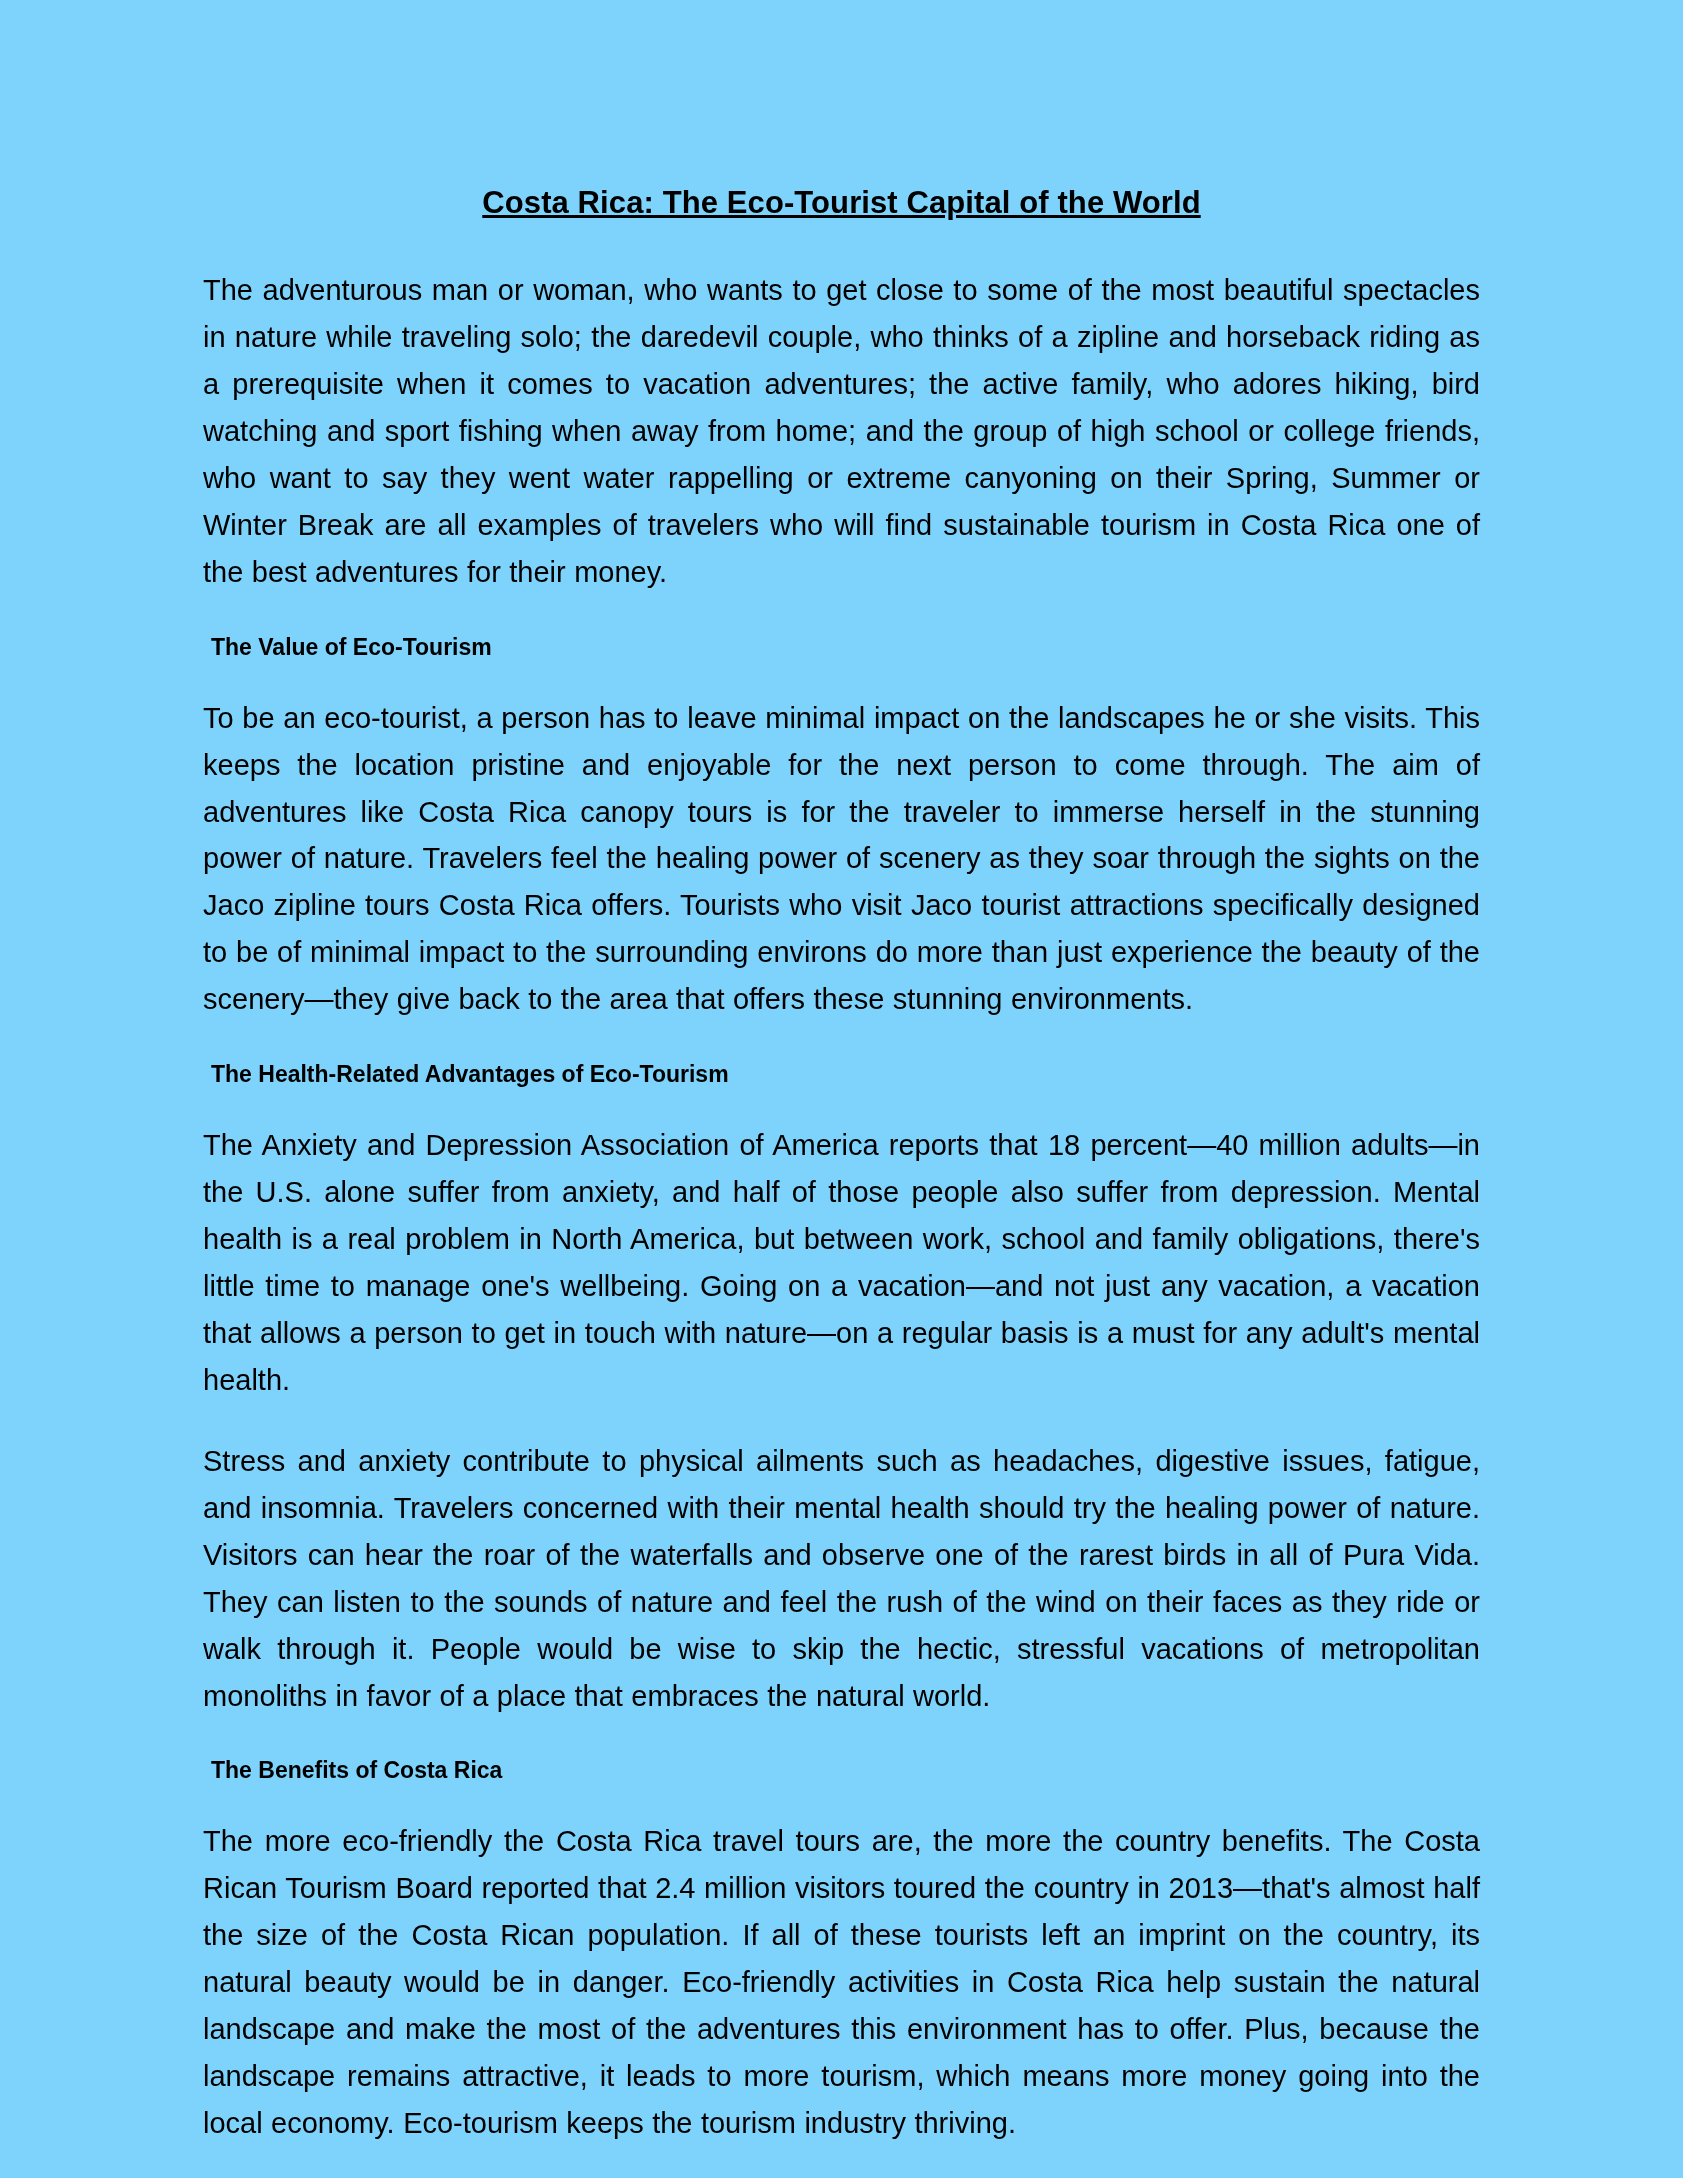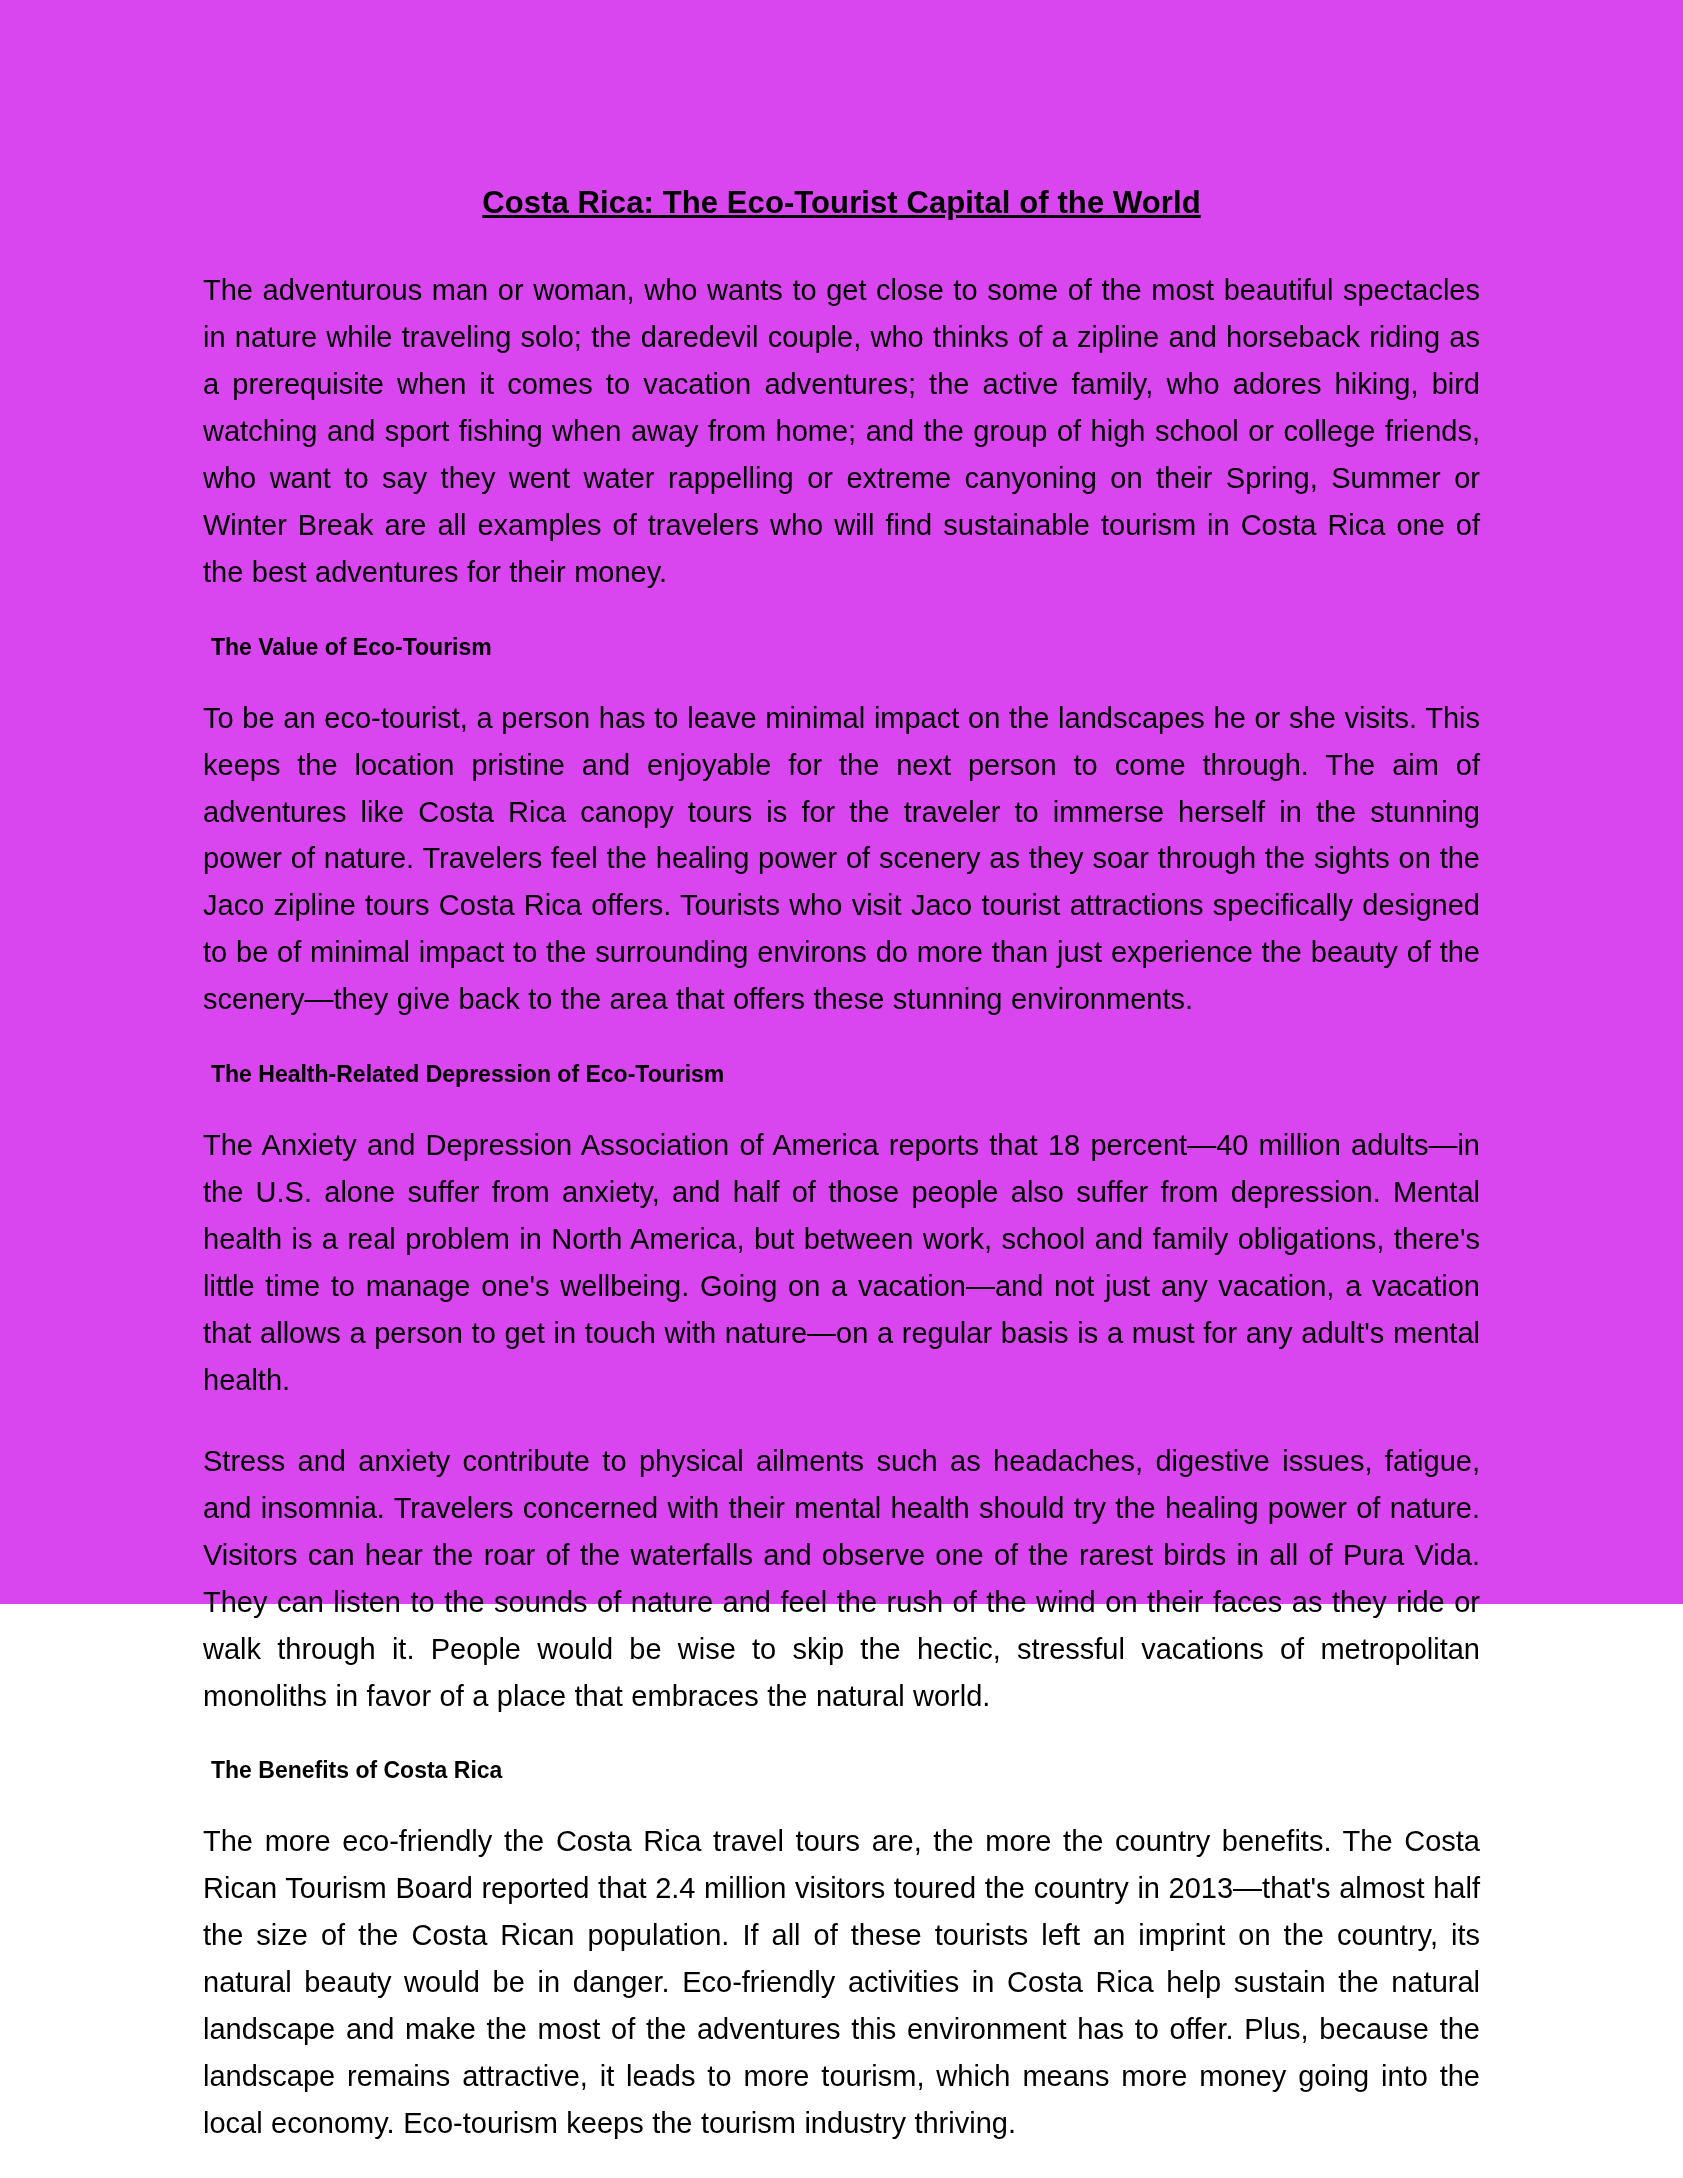--- a/index.html
+++ b/index.html
@@ -8,24 +8,24 @@
     background: #ffffff;
   }
   body {
     width: 1683px;
     height: 2178px;
     font-family: "Liberation Sans", sans-serif;
     color: #000000;
   }
   .page {
     width: 1683px;
-    height: 1604px;
+    height: 2178px;
     box-sizing: border-box;
     padding: 183px 203px 0 203px;
-    background: #d946ef;
+    background: #7dd3fc;
     position: relative;
   }
   .doc-title {
     text-align: center;
     font-size: 31px;
     font-weight: bold;
     text-decoration: underline;
     letter-spacing: 0.1px;
     margin: 0 0 44px 0;
     line-height: 1.3;
@@ -52,21 +52,21 @@
 <div class="page">
 
   <h1 class="doc-title">Costa Rica: The Eco-Tourist Capital of the World</h1>
 
   <p class="body-par">The adventurous man or woman, who wants to get close to some of the most beautiful spectacles in nature while traveling solo; the daredevil couple, who thinks of a zipline and horseback riding as a prerequisite when it comes to vacation adventures; the active family, who adores hiking, bird watching and sport fishing when away from home; and the group of high school or college friends, who want to say they went water rappelling or extreme canyoning on their Spring, Summer or Winter Break are all examples of travelers who will find sustainable tourism in Costa Rica one of the best adventures for their money.</p>
 
   <h2 class="section-head">The Value of Eco-Tourism</h2>
 
   <p class="body-par">To be an eco-tourist, a person has to leave minimal impact on the landscapes he or she visits. This keeps the location pristine and enjoyable for the next person to come through. The aim of adventures like Costa Rica canopy tours is for the traveler to immerse herself in the stunning power of nature. Travelers feel the healing power of scenery as they soar through the sights on the Jaco zipline tours Costa Rica offers. Tourists who visit Jaco tourist attractions specifically designed to be of minimal impact to the surrounding environs do more than just experience the beauty of the scenery—they give back to the area that offers these stunning environments.</p>
 
-  <h2 class="section-head">The Health-Related Depression of Eco-Tourism</h2>
+  <h2 class="section-head">The Health-Related Advantages of Eco-Tourism</h2>
 
   <p class="body-par">The Anxiety and Depression Association of America reports that 18 percent—40 million adults—in the U.S. alone suffer from anxiety, and half of those people also suffer from depression. Mental health is a real problem in North America, but between work, school and family obligations, there's little time to manage one's wellbeing. Going on a vacation—and not just any vacation, a vacation that allows a person to get in touch with nature—on a regular basis is a must for any adult's mental health.</p>
 
   <p class="body-par">Stress and anxiety contribute to physical ailments such as headaches, digestive issues, fatigue, and insomnia. Travelers concerned with their mental health should try the healing power of nature. Visitors can hear the roar of the waterfalls and observe one of the rarest birds in all of Pura Vida. They can listen to the sounds of nature and feel the rush of the wind on their faces as they ride or walk through it. People would be wise to skip the hectic, stressful vacations of metropolitan monoliths in favor of a place that embraces the natural world.</p>
 
   <h2 class="section-head">The Benefits of Costa Rica</h2>
 
   <p class="body-par">The more eco-friendly the Costa Rica travel tours are, the more the country benefits. The Costa Rican Tourism Board reported that 2.4 million visitors toured the country in 2013—that's almost half the size of the Costa Rican population. If all of these tourists left an imprint on the country, its natural beauty would be in danger. Eco-friendly activities in Costa Rica help sustain the natural landscape and make the most of the adventures this environment has to offer. Plus, because the landscape remains attractive, it leads to more tourism, which means more money going into the local economy. Eco-tourism keeps the tourism industry thriving.</p>
 
   <div class="spacer-last"></div>

